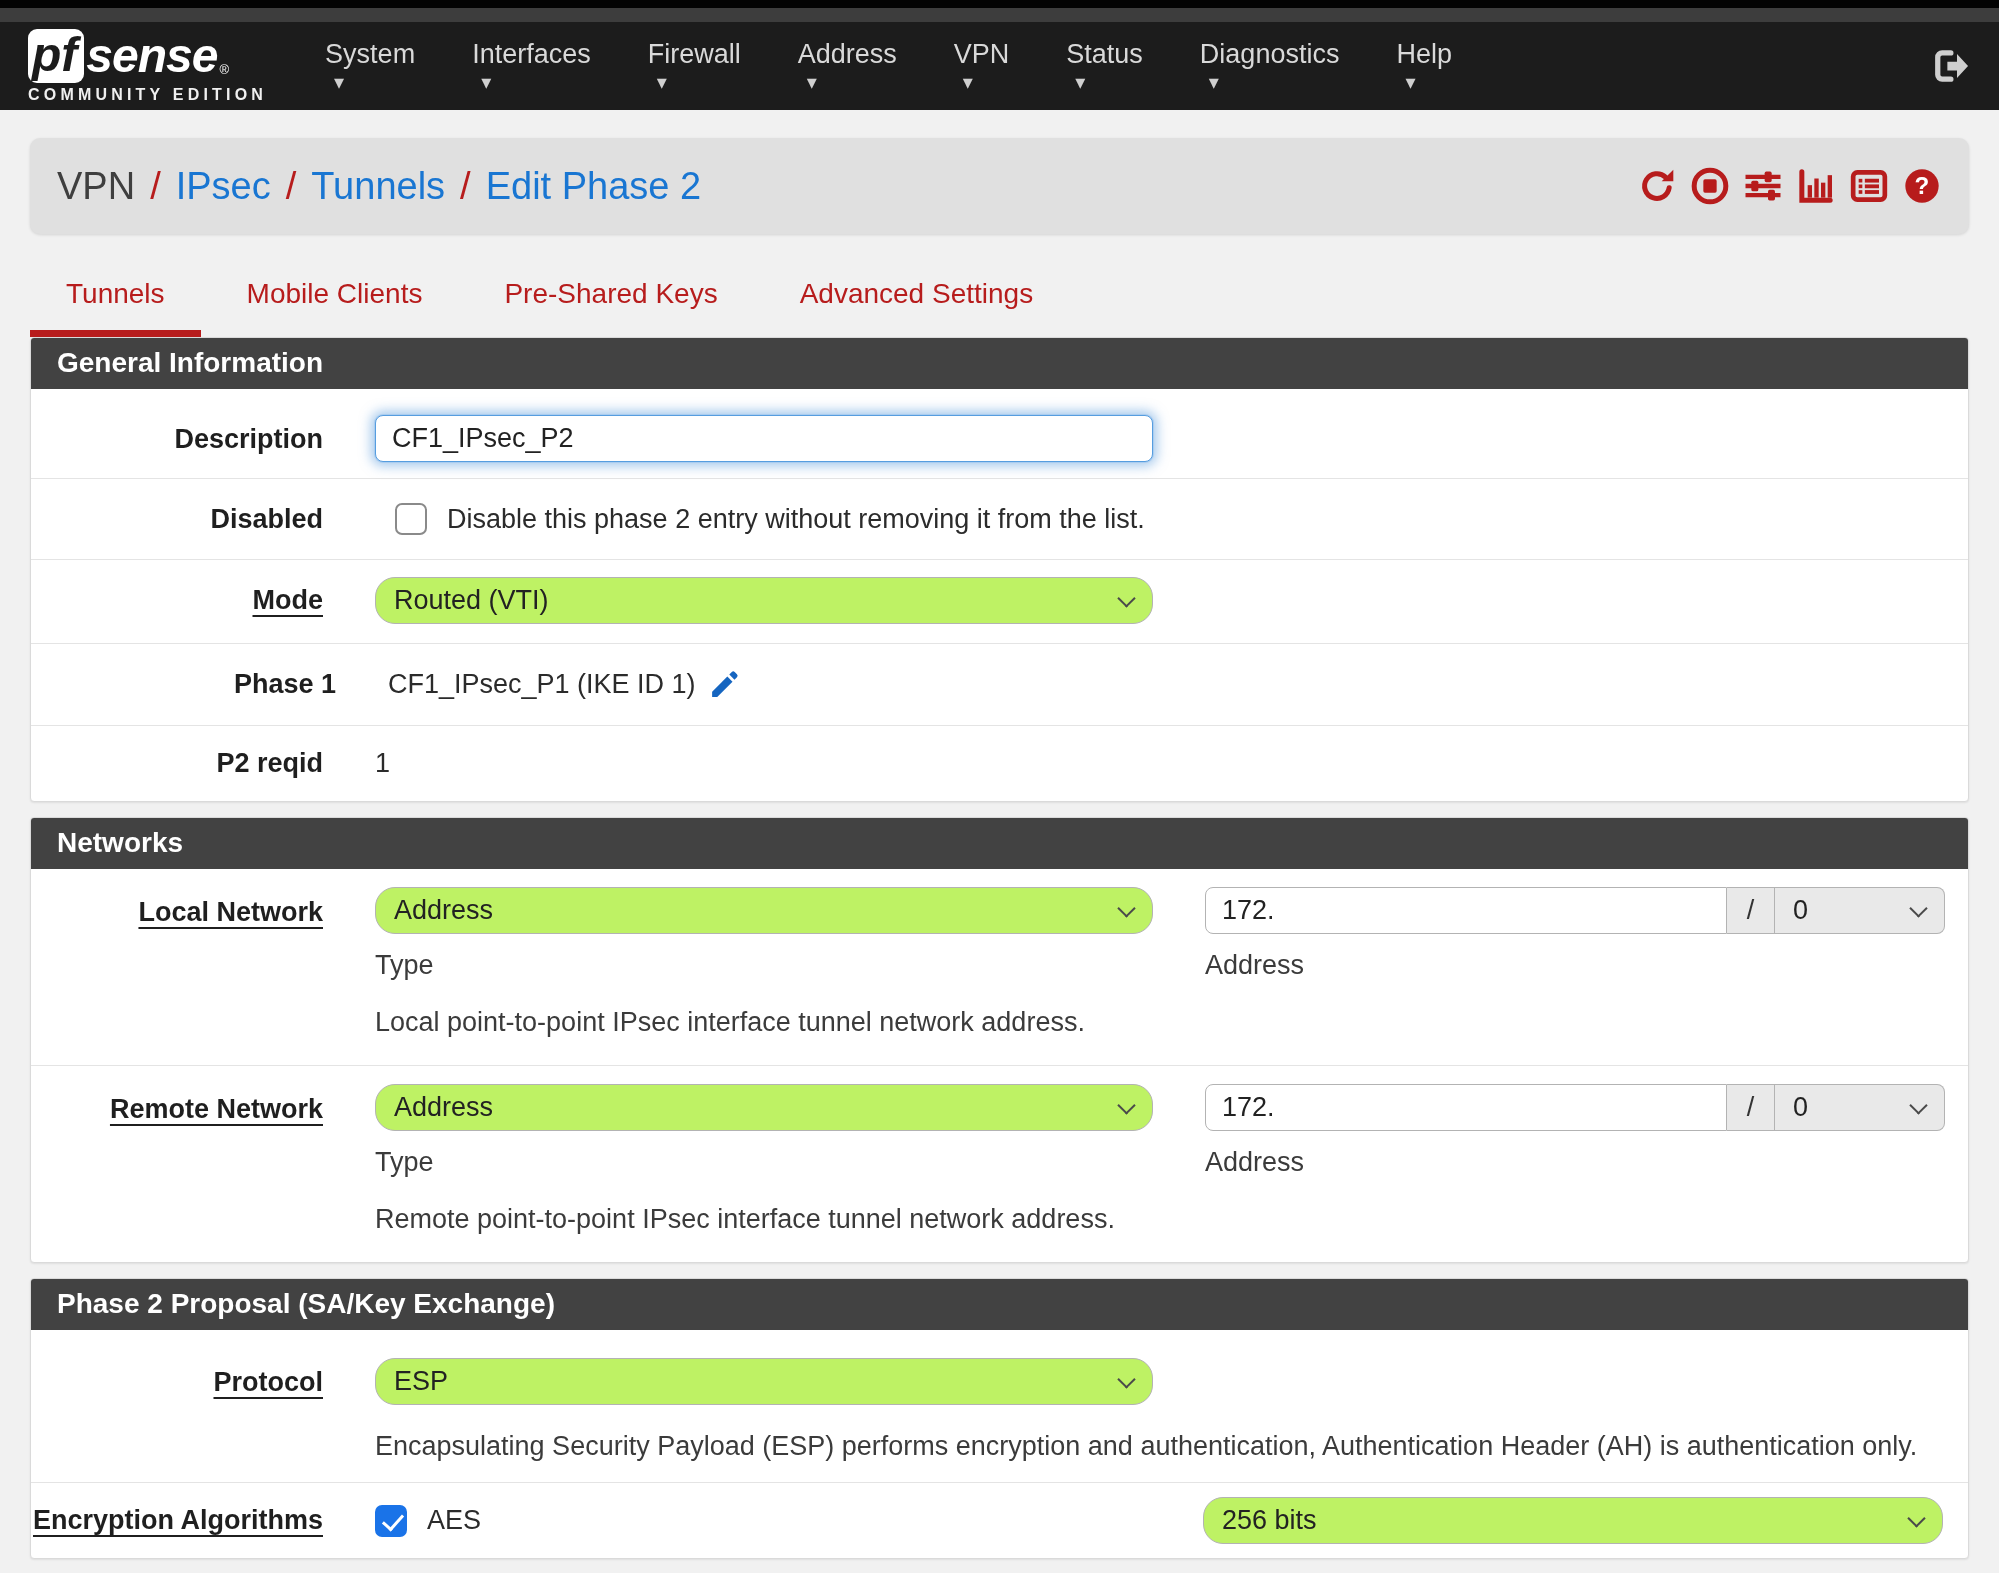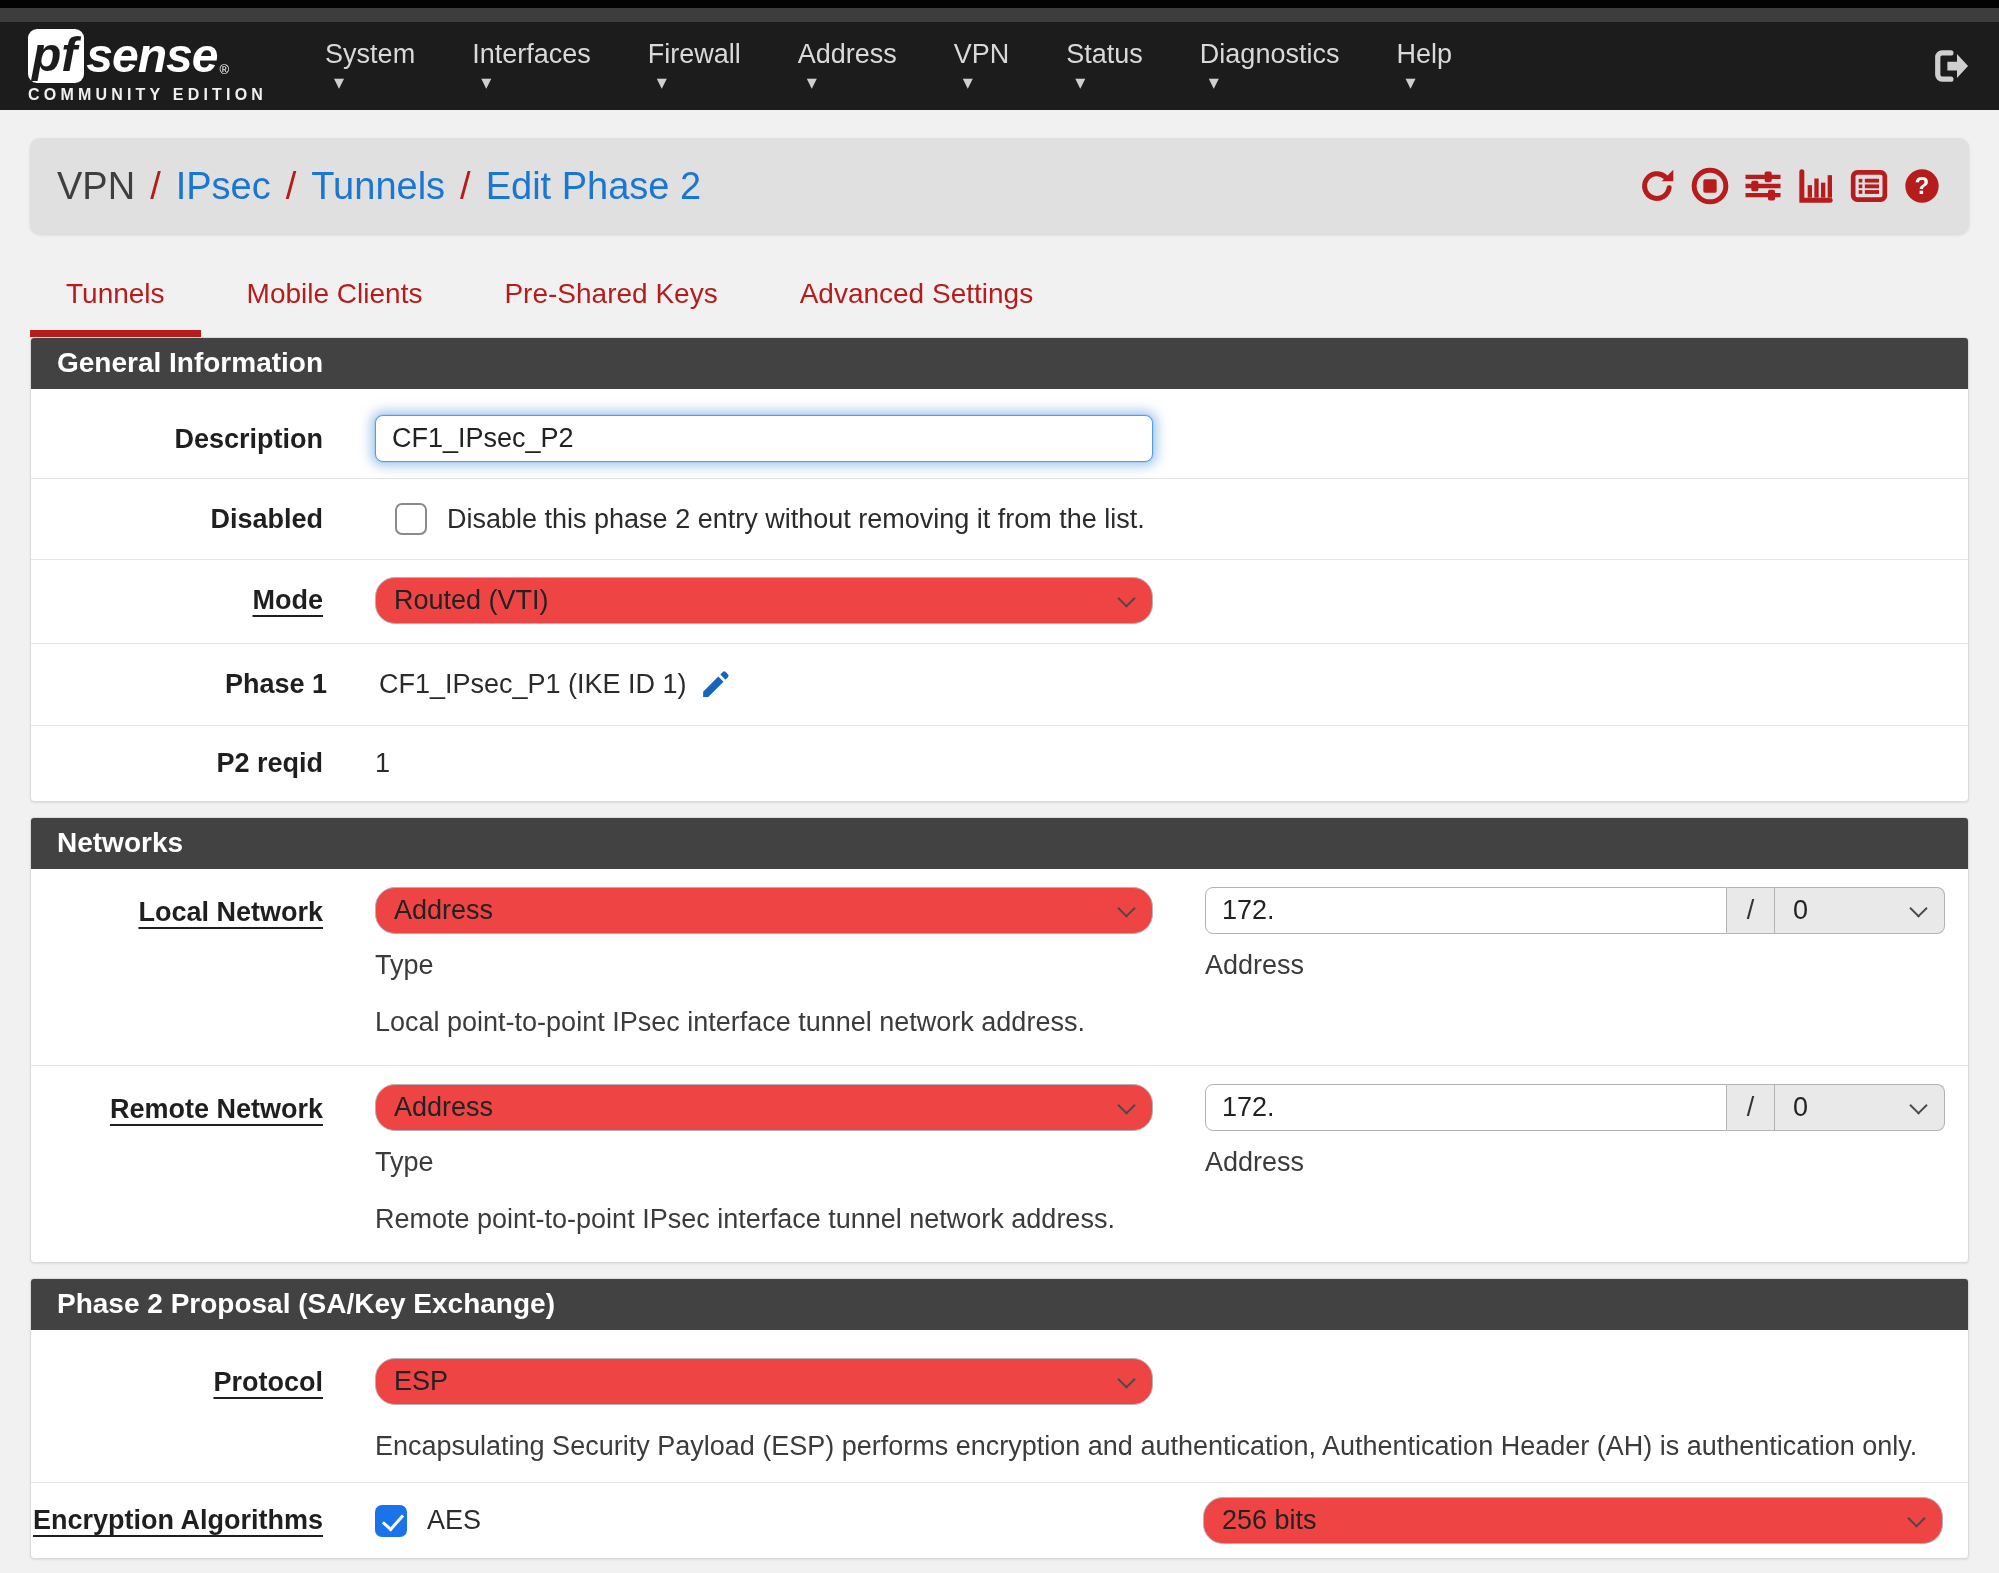--- a/index.html
+++ b/index.html
@@ -51,34 +51,34 @@
   .form-row.first { border-top:none; }
   .form-row.center { align-items:center; }
   .flabel { width:292px; flex-shrink:0; text-align:right; font-weight:bold;
     font-size:27px; color:#1f1f1f; }
   .flabel.u { text-decoration:underline; text-underline-offset:6px; text-decoration-thickness:2px; }
   .fcontent { flex:1; margin-left:52px; margin-right:25px; }
 
   .r-desc { padding:26px 0 16px; } .r-desc .flabel { padding-top:9px; }
   .r-disabled { padding:24px 0; }
   .r-mode { padding:17px 0 19px; }
-  .r-phase1 { padding:24px 4px; }
+  .r-phase1 { padding:24px 13px; }
   .r-p2 { padding:22px 0; }
   .r-net { padding:18px 0 27px; } .r-net .flabel { padding-top:10px; }
   .r-proto { padding:28px 0 20px; } .r-proto .flabel { padding-top:9px; }
   .r-enc { padding:14px 0; }
 
   
   .text-input { height:47px; width:778px; border:1.5px solid #b3b3b3; border-radius:8px;
     background:#fff; font-size:27px; color:#222; padding:0 16px;
     font-family:"Liberation Sans", sans-serif; }
   .text-input.focused { border-color:#569ddf;
     box-shadow:0 0 0 1px #aacdf0, 0 0 12px 4px rgba(90,155,220,.55); outline:none; }
   .select { position:relative; height:47px; border:1.5px solid #b3b3b3; border-radius:20px;
-    background:#ef4444; font-size:27px; color:#222; padding:0 54px 0 18px;
+    background:#bef264; font-size:27px; color:#222; padding:0 54px 0 18px;
     display:flex; align-items:center; cursor:pointer; }
   .select .chev { position:absolute; right:19px; top:50%; width:13px; height:13px;
     border-right:2.5px solid #4a4a4a; border-bottom:2.5px solid #4a4a4a;
     transform:translateY(-70%) rotate(45deg); }
   .wide { width:778px; }
   .net-top { display:flex; }
   .rcol { width:740px; margin-left:52px; }
   .caption { margin-top:16px; font-size:27px; color:#3b3b3b; }
   .helper { margin-top:26px; font-size:27px; color:#3b3b3b; }
 

